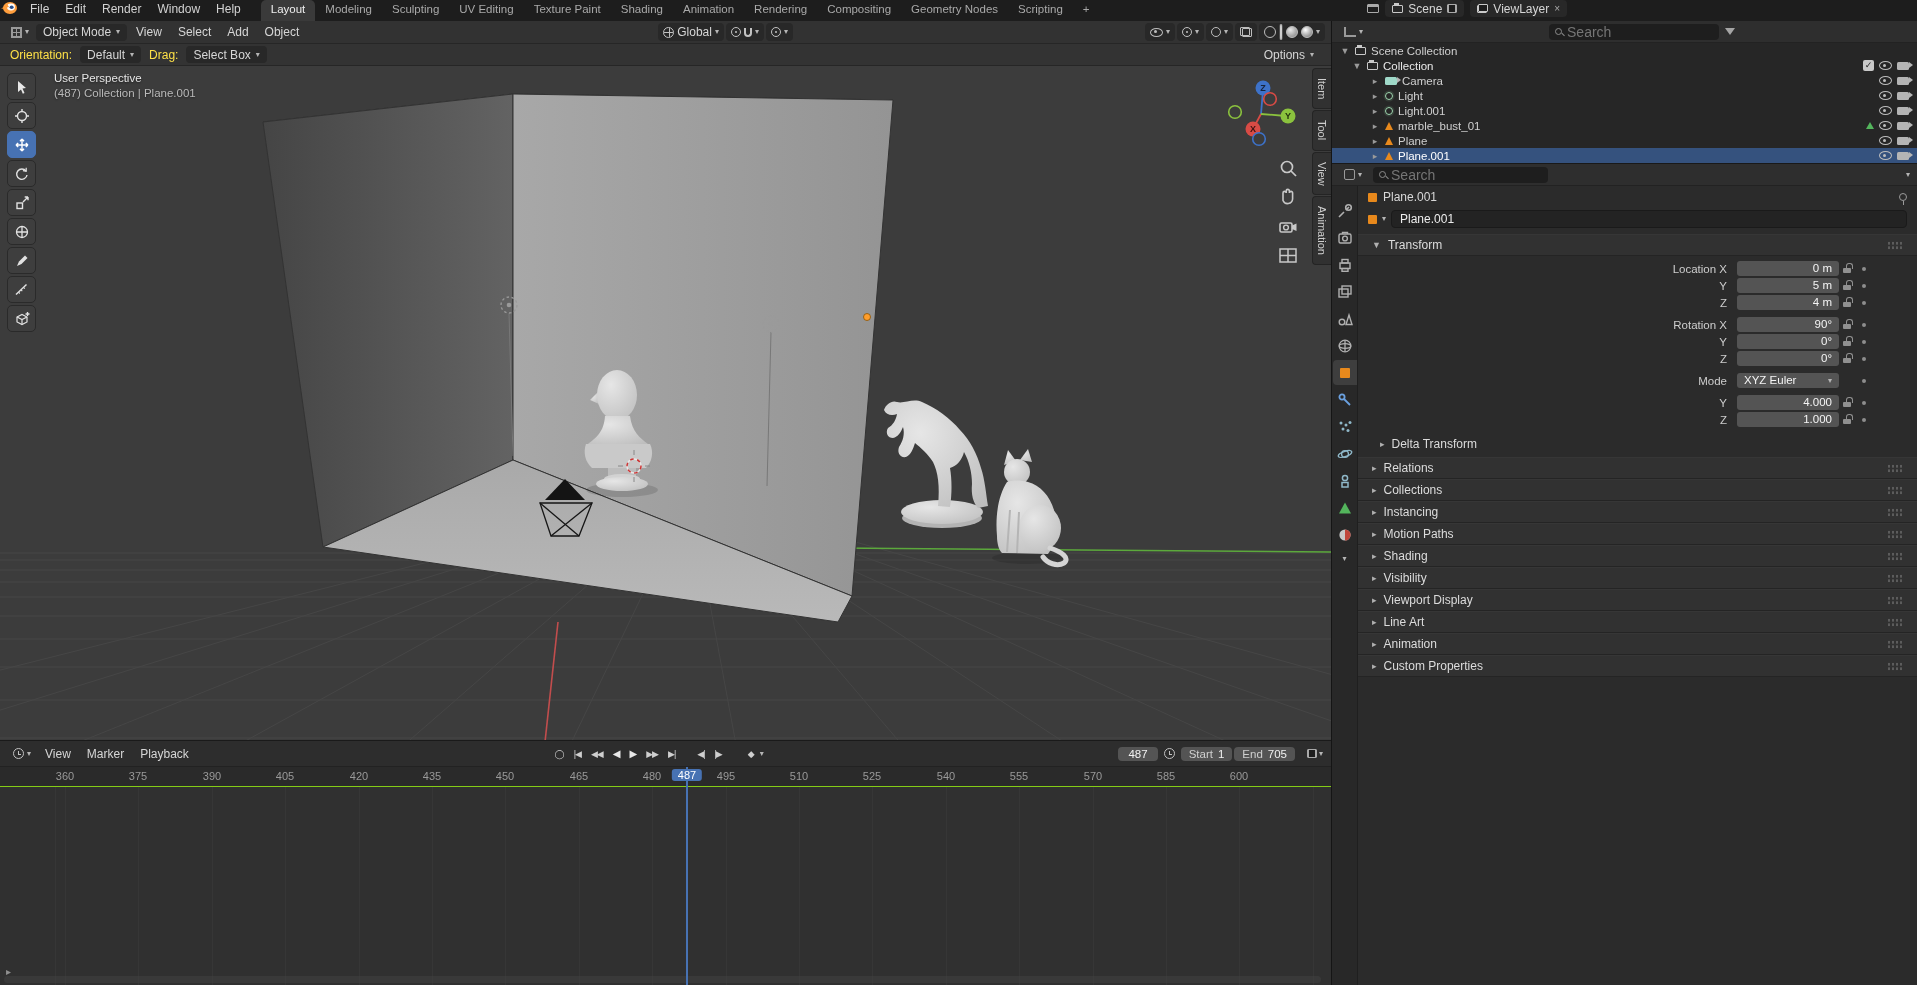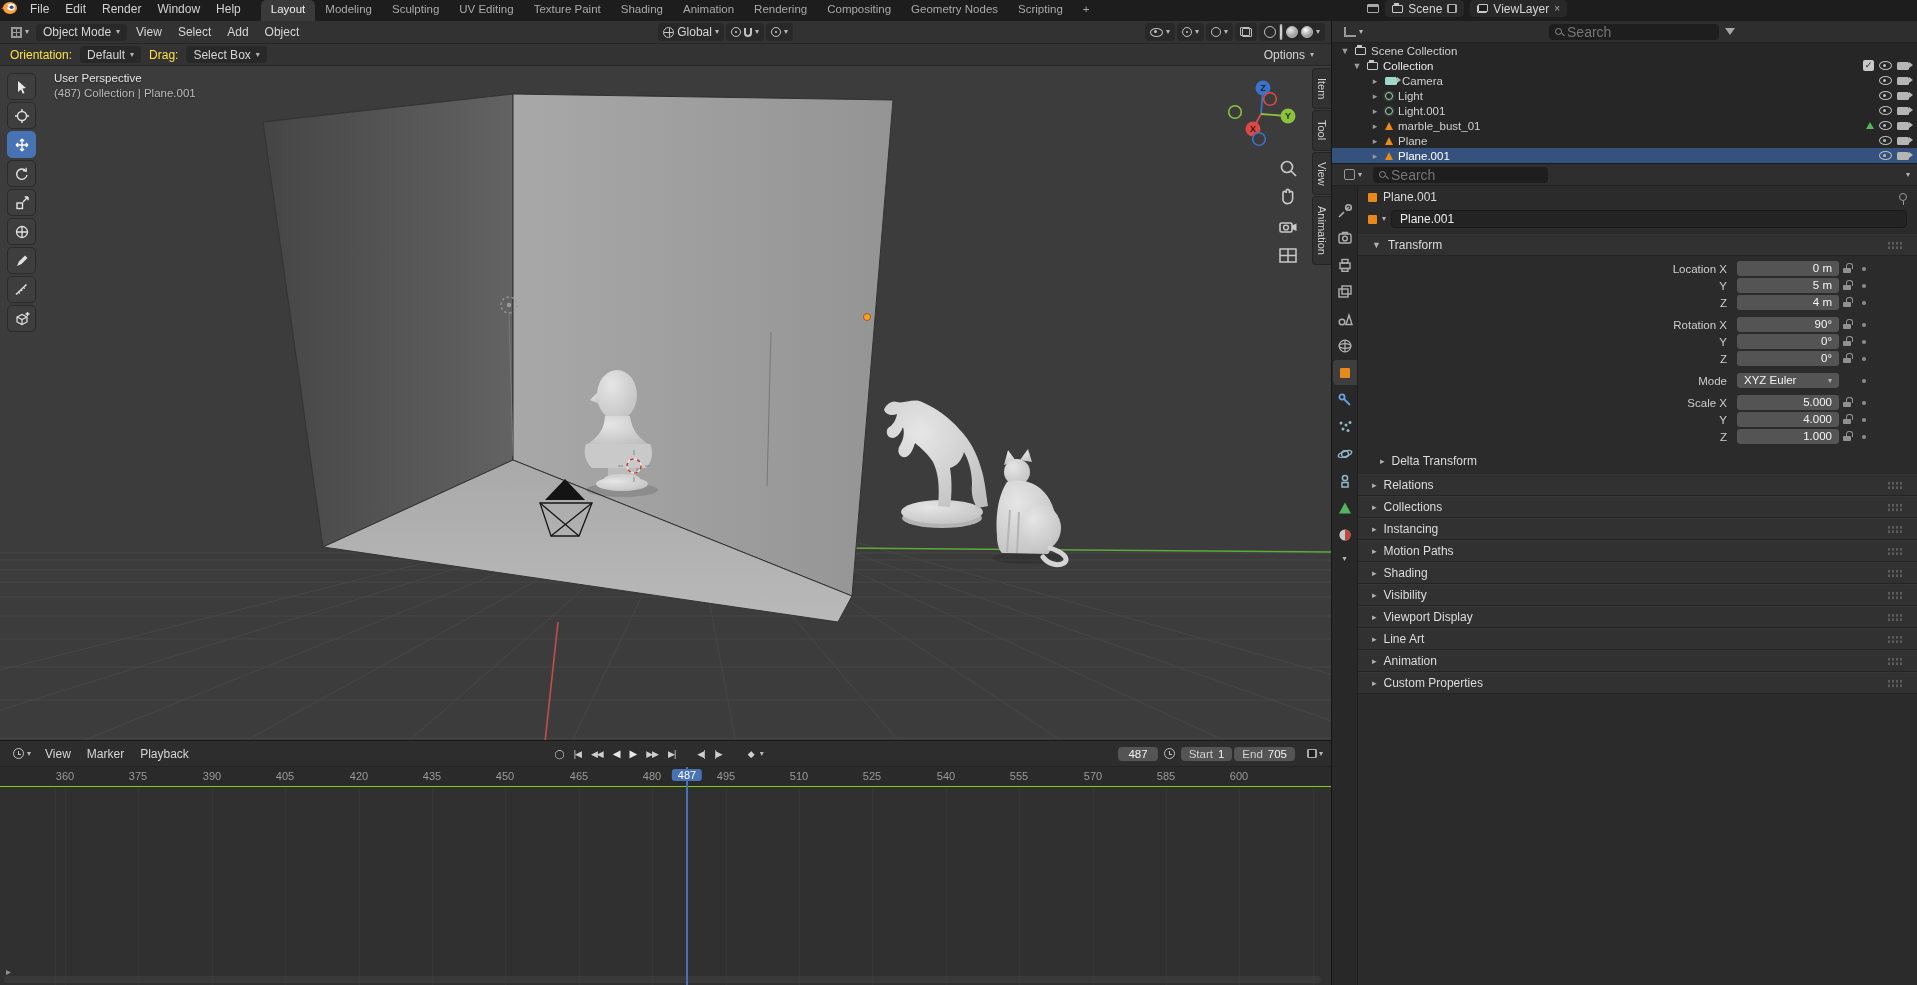--- a/index.html
+++ b/index.html
@@ -813,30 +813,20 @@
                 <span>XYZ Euler</span>
                 <span class="caret">▾</span>
               </span>
               <span class="plockc"></span>
               <span class="pdotc">
                   <span class="adot"></span>
                 </span>
             </div>
             <div class="gap"></div>
             <div class="prow">
-              <span class="plabel">Scale X</span>
-              <span class="pfield">5.000</span>
-              <span class="plockc">
-                  <span class="lock"></span>
-                </span>
-              <span class="pdotc">
-                  <span class="adot"></span>
-                </span>
-            </div>
-            <div class="prow">
               <span class="plabel">Y</span>
               <span class="pfield">4.000</span>
               <span class="plockc">
                   <span class="lock"></span>
                 </span>
               <span class="pdotc">
                   <span class="adot"></span>
                 </span>
             </div>
             <div class="prow">

